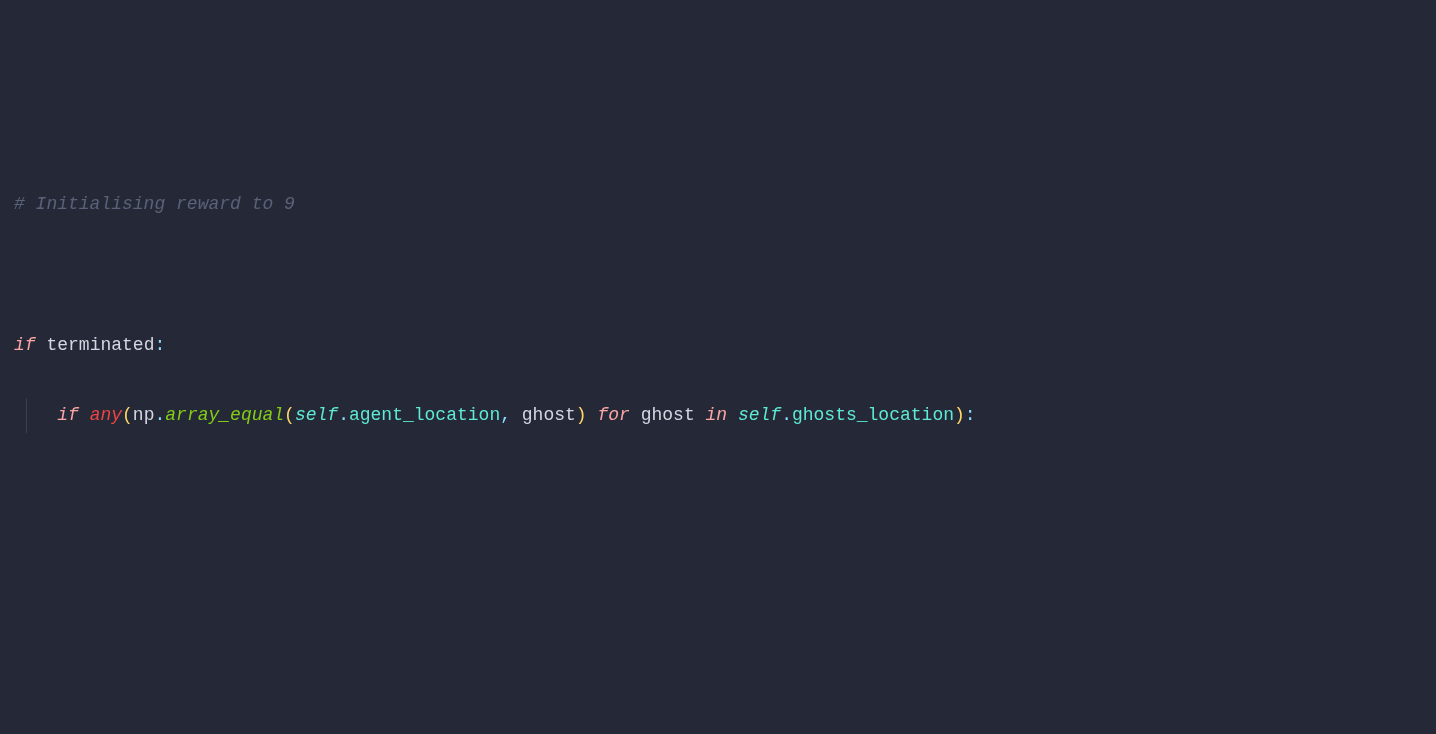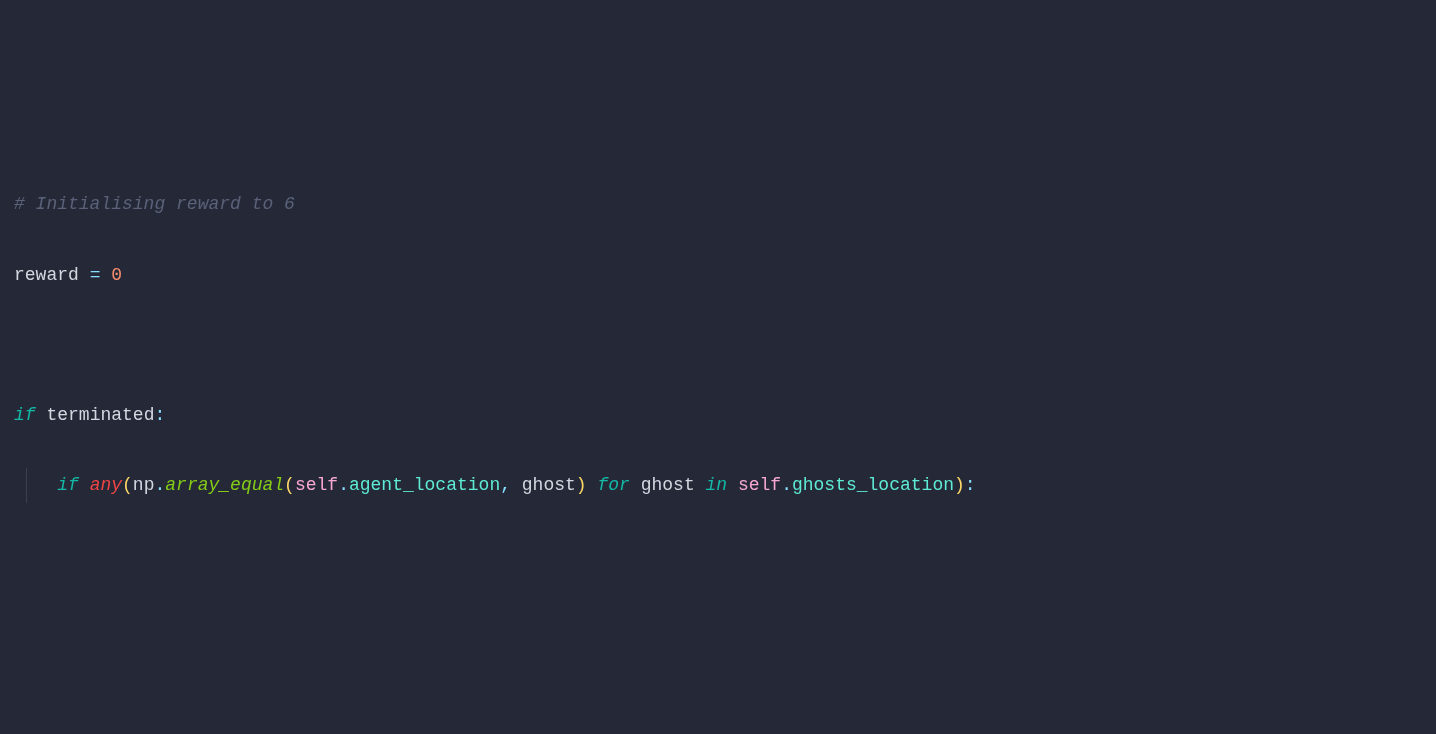--- a/index.html
+++ b/index.html
@@ -28,39 +28,38 @@
     }
     .indent-guide {
       position: absolute;
       left: 0;
       top: 0;
       bottom: 0;
       width: 1px;
       background-color: #3a3f51;
     }
     .comment { color: #5a6179; font-style: italic; }
-    .keyword { color: #14b8a6; font-style: italic; }
+    .keyword { color: #fca5a5; font-style: italic; }
     .identifier { color: #d3d7e0; }
     .operator { color: #89ddff; }
     .number { color: #f78c6c; }
     .func-call { color: #84cc16; font-style: italic; }
-    .self { color: #f9a8d4; }
+    .self { color: #5eead4; font-style: italic; }
     .attr { color: #5eead4; }
     .paren { color: #ffd866; }
     .punct { color: #89ddff; }
     .builtin { color: #ef4444; font-style: italic; }
   </style>
 </head>
 <body>
 
 
 
 <div class="code-container">
-<div class="line"><span class="comment"># Initialising reward to 6</span></div>
-<div class="line"><span class="identifier">reward</span> <span class="operator">=</span> <span class="number">0</span></div>
+<div class="line"><span class="comment"># Initialising reward to 9</span></div>
 <div class="line"> </div>
 <div class="line"><span class="keyword">if</span> <span class="identifier">terminated</span><span class="punct">:</span></div>
 <div class="line"><span class="indent-guide" style="left:12px;"></span>    <span class="keyword">if</span> <span class="builtin">any</span><span class="paren">(</span><span class="identifier">np</span><span class="punct">.</span><span class="func-call">array_equal</span><span class="paren">(</span><span class="self">self</span><span class="punct">.</span><span class="attr">agent_location</span><span class="punct">,</span> <span class="identifier">ghost</span><span class="paren">)</span> <span class="keyword">for</span> <span class="identifier">ghost</span> <span class="keyword">in</span> <span class="self">self</span><span class="punct">.</span><span class="attr">ghosts_location</span><span class="paren">)</span><span class="punct">:</span></div>
 
 
 
 
 
 
 

